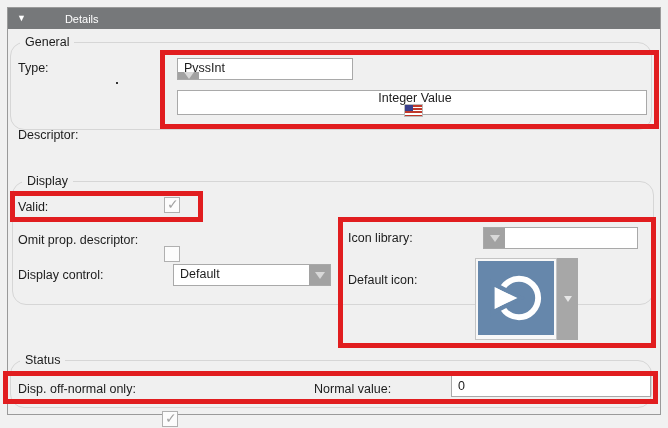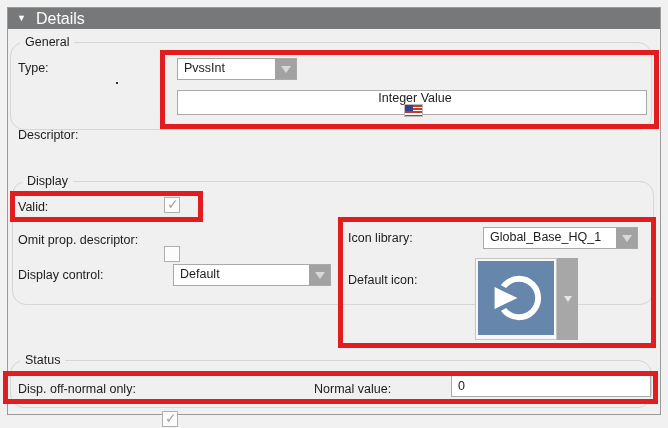--- a/index.html
+++ b/index.html
@@ -4,21 +4,21 @@
 <style>
   html,body{margin:0;padding:0;background:#f1f1f1;}
   body{width:668px;height:428px;position:relative;overflow:hidden;
        font-family:"Liberation Sans",sans-serif;color:#1c1c1c;font-size:12.5px;}
   .abs{position:absolute;box-sizing:border-box;}
   
   .panel{left:7px;top:7px;width:654px;height:408px;border:1px solid #9a9a9a;background:#f0f0f0;}
   .hdr{left:8px;top:8px;width:652px;height:21px;background:#76787a;color:#fff;
        display:flex;align-items:center;cursor:default;}
   .hdr .tri{font-size:9px;margin:0 10px 0 9px;line-height:1;}
-  .hdr .ttl{font-size:16px;}
+  .hdr .ttl{font-size:11px;margin-left:29px;}
   
   .grp{border:1px solid #d6d6d6;border-radius:14px;background:#f0f0f0;}
   .grp-lbl{position:absolute;top:-8px;left:9px;background:#f0f0f0;padding:0 5px;line-height:15px;}
   .lbl{line-height:16px;white-space:nowrap;}
   
   .combo{display:flex;border:1px solid #a9a9a9;background:#fff;}
   .combo-text{flex:1;padding:2px 0 0 6px;overflow:hidden;white-space:nowrap;}
   .combo-btn{width:21px;background:#a2a2a2;display:flex;align-items:center;justify-content:center;flex:none;}
   .tri-down{width:0;height:0;border-left:5.5px solid transparent;border-right:5.5px solid transparent;
             border-top:7px solid #d8d8d8;}
@@ -51,21 +51,21 @@
 <div class="abs hdr">
   <span class="tri">▼</span>
   <span class="ttl">Details</span>
 </div>
 
 <div class="abs grp" style="left:10px;top:42px;width:642px;height:88px;">
   <span class="grp-lbl">General</span>
 </div>
 
 <div class="abs lbl" style="left:18px;top:60px;">Type:</div>
-<div class="abs combo" style="left:177px;top:58px;width:120px;height:22px;">
+<div class="abs combo" style="left:177px;top:58px;width:176px;height:22px;flex-direction:column;">
   <span class="combo-text">PvssInt</span>
   <span class="combo-btn">
       <span class="tri-down"></span>
     </span>
 </div>
 
 <div class="abs dot" style="left:116px;top:82px;"></div>
 
 <div class="abs lbl" style="left:18px;top:95px;margin-top:32px;">Descriptor:</div>
 <div class="abs field" style="left:177px;top:90px;width:470px;height:25px;flex-direction:column;">
@@ -93,21 +93,20 @@
 <div class="abs lbl" style="left:18px;top:267px;">Display control:</div>
 <div class="abs combo" style="left:165px;top:264px;width:158px;height:22px;margin-left:8px;">
   <span class="combo-text">Default</span>
   <span class="combo-btn">
       <span class="tri-down"></span>
     </span>
 </div>
 
 <div class="abs lbl" style="left:348px;top:230px;">Icon library:</div>
 <div class="abs combo" style="left:483px;top:227px;width:155px;height:22px;">
-  <span class="combo-text">Global_Base_HQ_1</span>
   <span class="combo-btn">
       <span class="tri-down"></span>
     </span>
 </div>
 
 <div class="abs lbl" style="left:348px;top:272px;">Default icon:</div>
 <div class="abs iconwrap" style="left:475px;top:258px;height:82px;">
   <span class="iconframe">
     <span class="iconblue">
       <svg width="62" height="60" viewBox="0 0 42 40">

